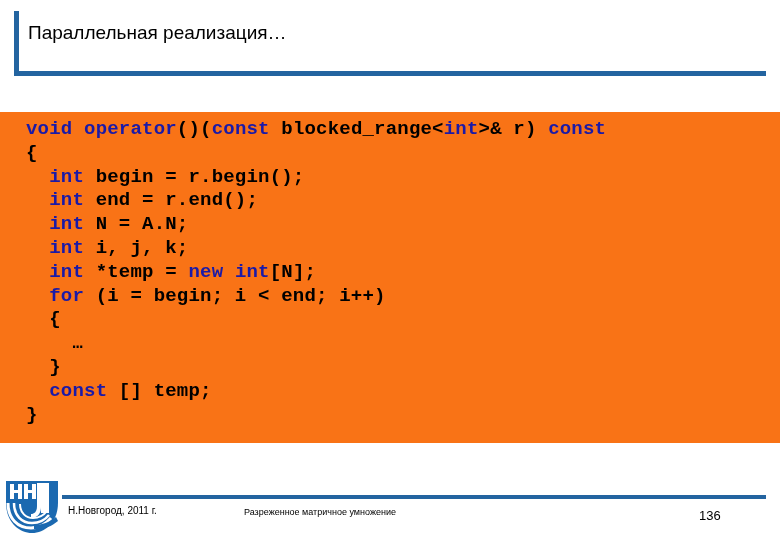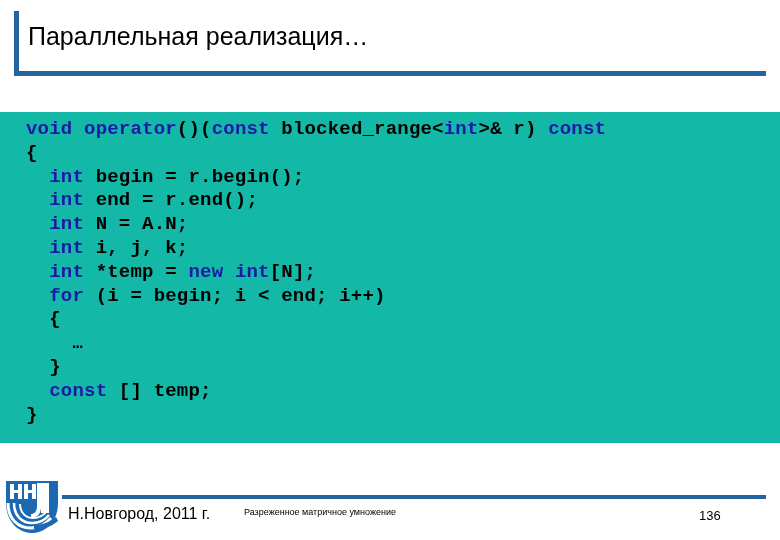--- a/index.html
+++ b/index.html
@@ -38,35 +38,35 @@
     width: 752px;
     height: 5px;
     background: #2364A0;
   }
   #slide-title {
     position: absolute;
     left: 28px;
     top: 22px;
     width: 720px;
     font-family: "Liberation Sans", sans-serif;
-    font-size: 25px;
+    font-size: 19px;
     font-weight: normal;
     color: #000000;
     letter-spacing: 0px;
     white-space: nowrap;
   }
 
   
   #code-block {
     position: absolute;
     left: 0;
     top: 112px;
     width: 780px;
     height: 331px;
-    background: #14b8a6;
+    background: #f97316;
   }
   #code-listing {
     position: absolute;
     left: 26px;
     top: 6px;
     margin: 0;
     font-family: "Liberation Mono", "DejaVu Sans Mono", monospace;
     font-size: 19px;
     line-height: 23.8px;
     font-weight: bold;
@@ -91,21 +91,21 @@
     top: 52px;
     width: 704px;
     height: 4px;
     background: #2364A0;
   }
   #footer-place-date {
     position: absolute;
     left: 68px;
     top: 62px;
     font-family: "Liberation Sans", sans-serif;
-    font-size: 16px;
+    font-size: 10px;
     color: #000000;
     white-space: nowrap;
   }
   #footer-topic {
     position: absolute;
     left: 244px;
     top: 64px;
     font-family: "Liberation Sans", sans-serif;
     font-size: 9px;
     color: #000000;

